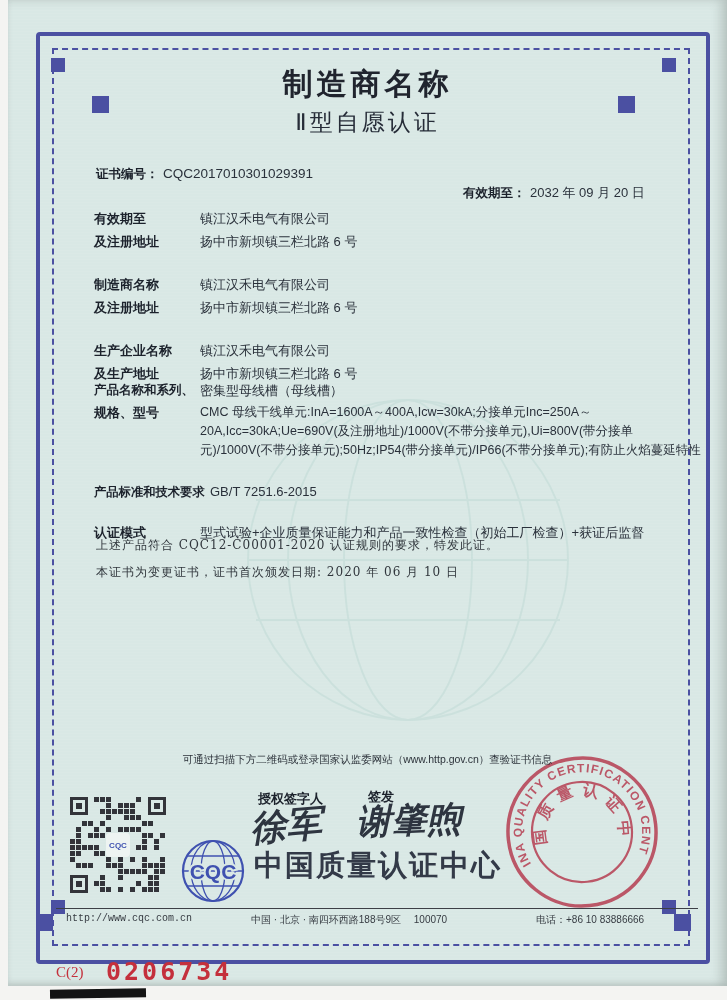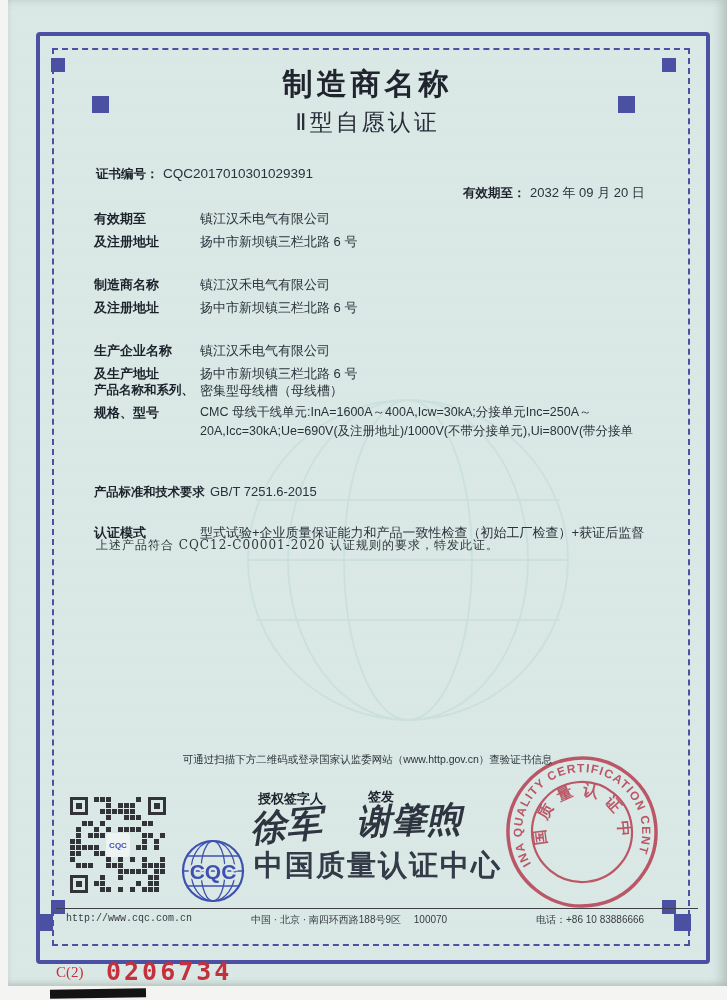--- a/index.html
+++ b/index.html
@@ -93,27 +93,29 @@
   <div class="abs lbl" style="left:86px;top:342px;">生产企业名称</div>
   <div class="abs val" style="left:192px;top:342px;">镇江汉禾电气有限公司</div>
   <div class="abs lbl" style="left:86px;top:365px;">及生产地址</div>
   <div class="abs val" style="left:192px;top:365px;">扬中市新坝镇三栏北路 6 号</div>
 
   <div class="abs lbl" style="left:86px;top:382px;font-size:12.5px;">产品名称和系列、</div>
   <div class="abs lbl" style="left:86px;top:404px;">规格、型号</div>
   <div class="abs val" style="left:192px;top:382px;">密集型母线槽（母线槽）</div>
   <div class="abs spec" style="left:192px;top:404px;">CMC  母线干线单元:InA=1600A～400A,Icw=30kA;分接单元Inc=250A～</div>
   <div class="abs spec" style="left:192px;top:423px;">20A,Icc=30kA;Ue=690V(及注册地址)/1000V(不带分接单元),Ui=800V(带分接单</div>
+  <div class="abs spec" style="left:192px;top:442px;">元)/1000V(不带分接单元);50Hz;IP54(带分接单元)/IP66(不带分接单元);有防止火焰蔓延特性</div>
 
   <div class="abs lbl" style="left:86px;top:484px;font-size:12.3px;font-family:Liberation Mono, monospace;">产品标准和技术要求</div>
   <div class="abs val" style="left:202px;top:484px;">GB/T 7251.6-2015</div>
   <div class="abs lbl" style="left:86px;top:524px;">认证模式</div>
   <div class="abs val" style="left:192px;top:524px;">型式试验+企业质量保证能力和产品一致性检查（初始工厂检查）+获证后监督</div>
 
   <div class="abs note" style="left:88px;top:537px;top:537px;">上述产品符合 CQC12-C00001-2020 认证规则的要求，特发此证。</div>
+  <div class="abs note" style="left:88px;top:564px;">本证书为变更证书，证书首次颁发日期: 2020 年 06 月 10 日</div>
 
   <div class="abs hint">可通过扫描下方二维码或登录国家认监委网站（www.http.gov.cn）查验证书信息</div>
 
   <div class="qr" id="qr">
       <span class="m" style="left: 24px; top: 0px; width: 5px; height: 5px;"></span>
       <span class="m" style="left: 30px; top: 0px; width: 5px; height: 5px;"></span>
       <span class="m" style="left: 36px; top: 0px; width: 5px; height: 5px;"></span>
       <span class="m" style="left: 66px; top: 0px; width: 5px; height: 5px;"></span>
       <span class="m" style="left: 36px; top: 6px; width: 5px; height: 5px;"></span>
       <span class="m" style="left: 48px; top: 6px; width: 5px; height: 5px;"></span>

